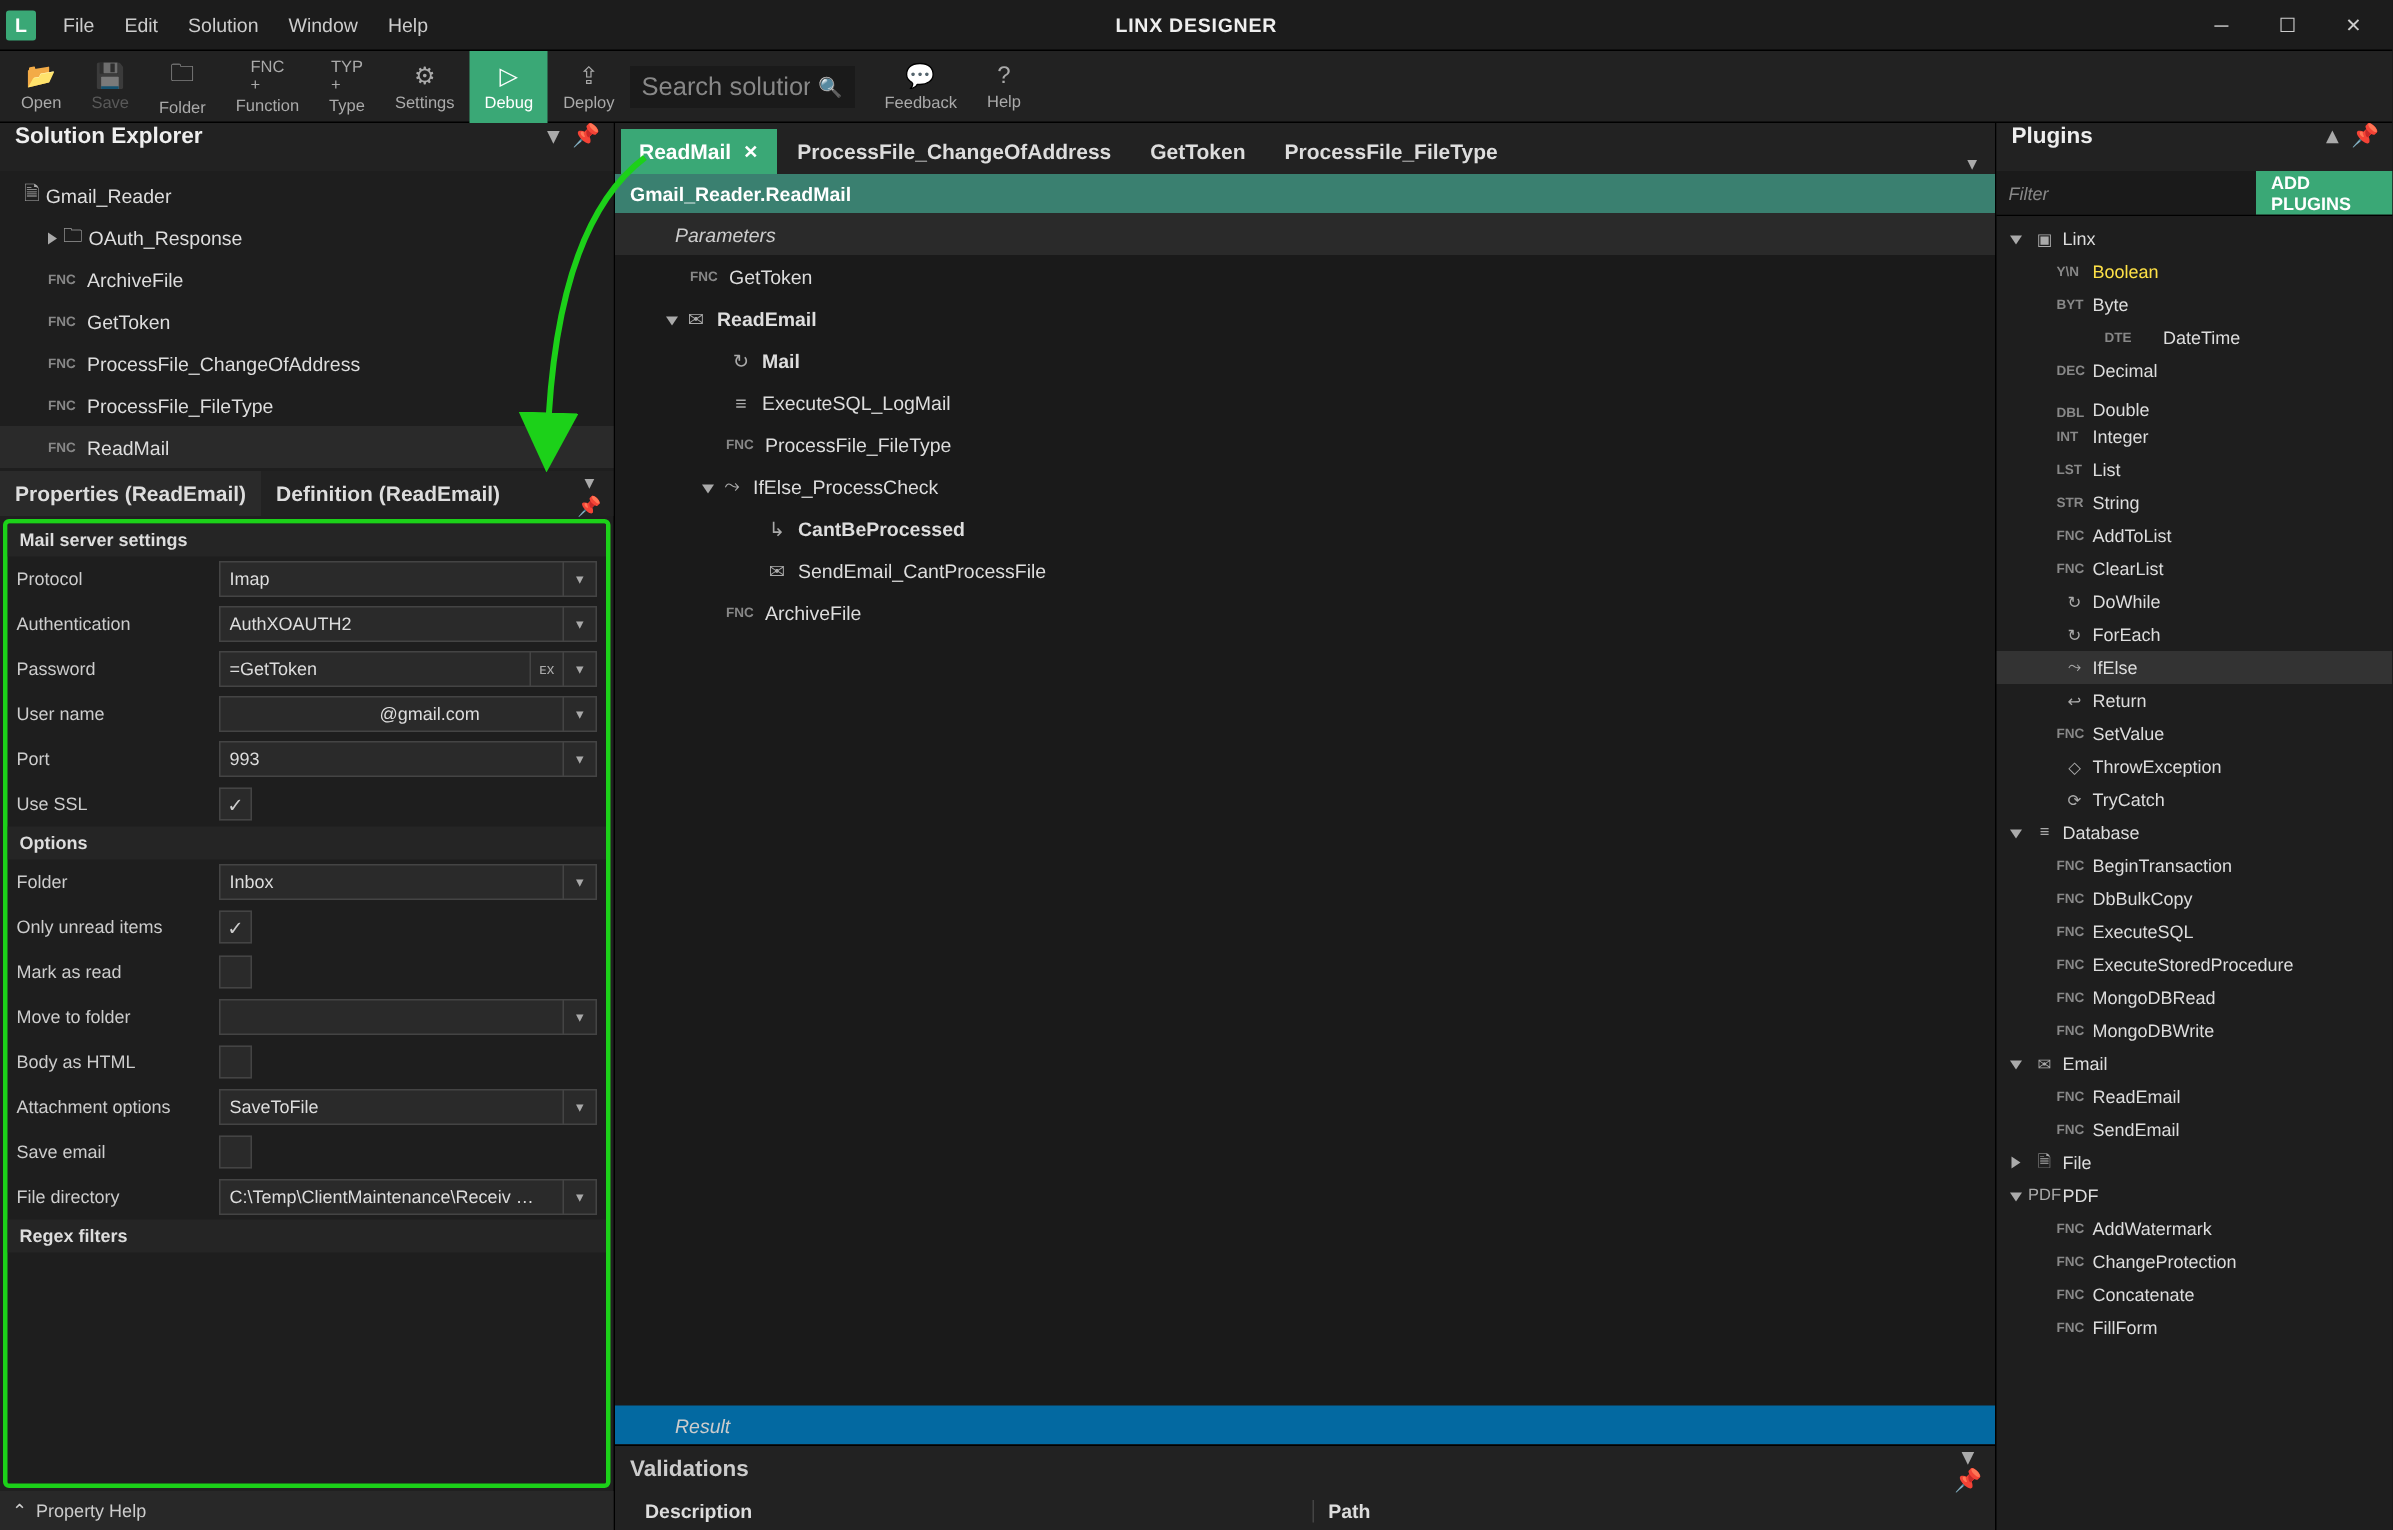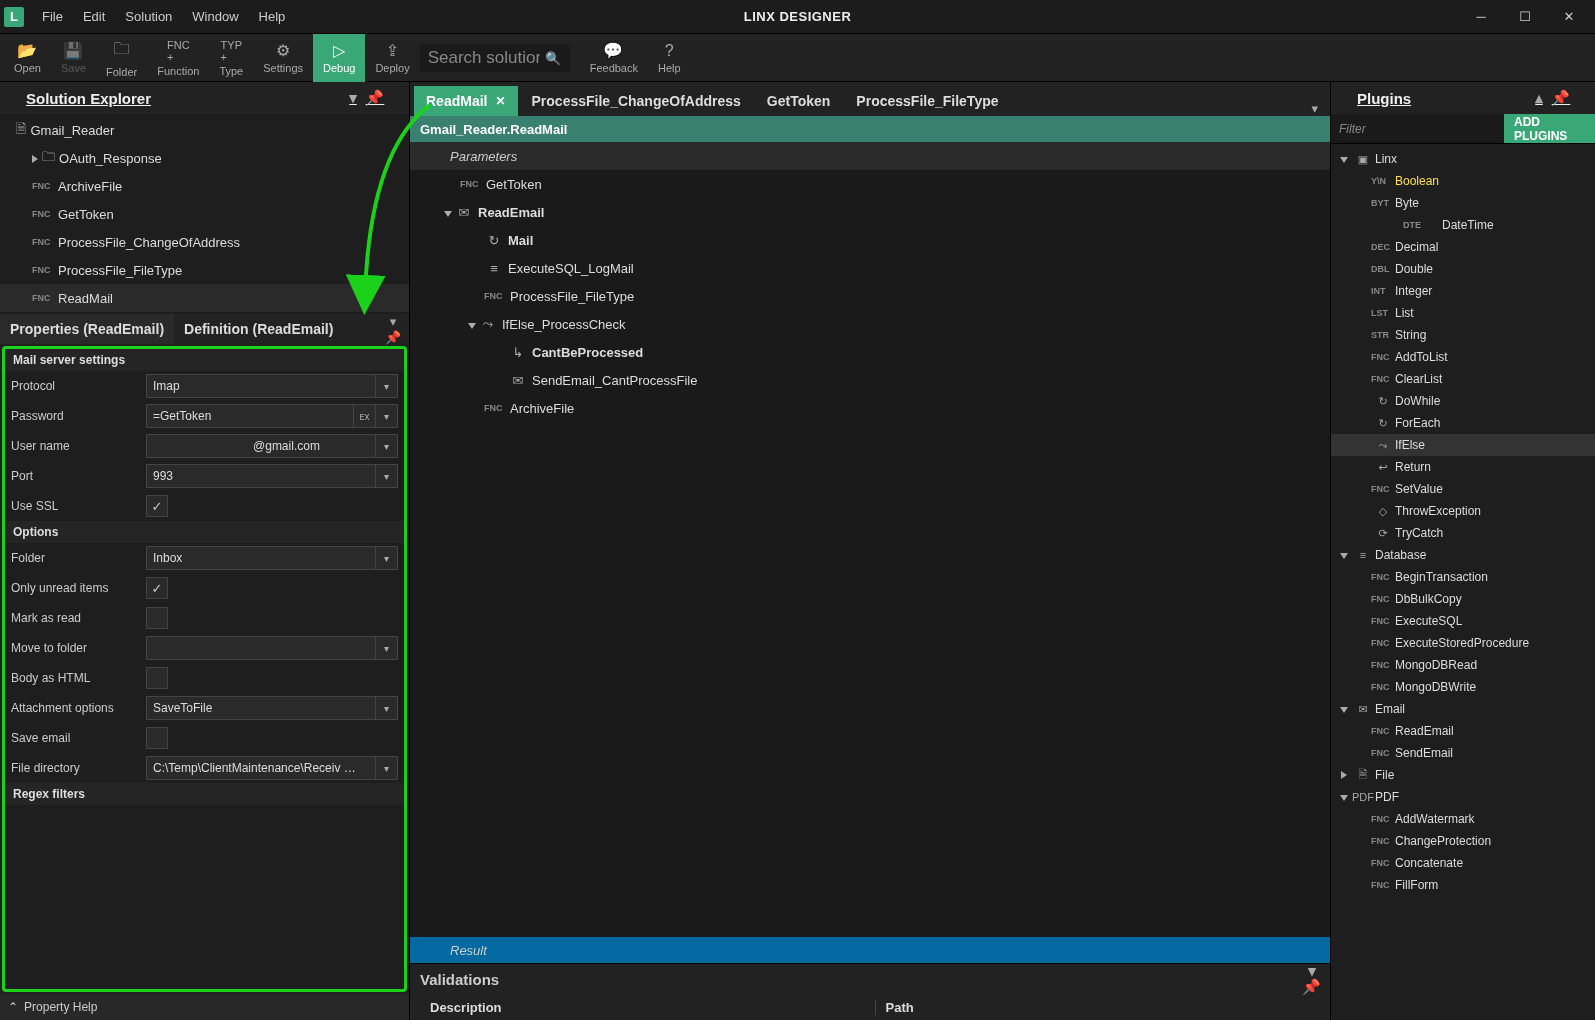--- a/index.html
+++ b/index.html
@@ -13,21 +13,21 @@
 .toolbar { background:#222; height:48px; display:flex; align-items:center; border-bottom:1px solid #000; padding:0 4px;}
 .tb-btn { display:flex; flex-direction:column; align-items:center; justify-content:center; padding:0 10px; height:48px; cursor:pointer; font-size:11px; color:#aaa;}
 .tb-btn.active { background:#3aa876; color:#fff; }
 .tb-icon { font-size:16px; margin-bottom:2px; }
 .tb-search { margin-left:auto; background:#1a1a1a; border:none; color:#ccc; padding:4px 30px 4px 8px; width:150px; font-size:17px;}
 .tb-search-wrap { position:relative; margin-right:10px;}
 .search-icon-tb { position:absolute; right:8px; top:50%; transform:translateY(-50%); color:#aaa;}
 .tb-right-btn { display:flex;flex-direction:column;align-items:center;justify-content:center; padding:0 10px; height:48px; font-size:11px; color:#aaa; cursor:pointer;}
 .main { display:flex; height: calc(1020px - 82px); }
 .left-pane { width: 410px; display:flex; flex-direction:column; background:#202020; border-right:1px solid #000;}
-.panel-header { background:#222; height:32px; display:flex; align-items:center; padding:0 26px; font-size:15px; font-weight:600; color:#eee;text-decoration:underline; }
+.panel-header { background:#222; height:32px; display:flex; align-items:flex-start; padding:0 10px; font-size:15px; font-weight:600; color:#eee; }
 .panel-header .ph-ctrls { margin-left:auto; display:flex; gap:6px; }
 .ph-icon { cursor:pointer; color:#aaa; width:16px; height:16px; display:flex;align-items:center;justify-content:center;}
 .tree { padding:2px 0; flex:none; background:#1e1e1e;}
 .tree-row { height:28px; display:flex; align-items:center; padding-left:10px; cursor:pointer; }
 .tree-row.selected { background:#2a2a2a; }
 .type-badge { font-size:9px; color:#888; width:26px; text-align:left; font-weight:600;}
 .tree-label { color:#ddd; }
 .props-tabs { background:#222; height:30px; display:flex; align-items:center; }
 .ptab { padding:0 10px; height:30px; display:flex; align-items:center; cursor:pointer; font-size:14px; color:#ddd; font-weight:600;}
 .ptab.active { background:#2a2a2a; }
@@ -200,20 +200,27 @@
       <div class="props-section">Mail server settings</div>
       <div id="prop-rows">
           <div class="prop-row">
             <div class="prop-label">Protocol</div>
             <div class="prop-input-wrap">
               <input class="prop-input" value="Imap" style="">
               <div class="prop-dd chev-down"></div>
             </div>
           </div>
           <div class="prop-row">
+            <div class="prop-label">Authentication</div>
+            <div class="prop-input-wrap">
+              <input class="prop-input" value="AuthXOAUTH2" style="">
+              <div class="prop-dd chev-down"></div>
+            </div>
+          </div>
+          <div class="prop-row">
             <div class="prop-label">Password</div>
             <div class="prop-input-wrap">
               <input class="prop-input" value="=GetToken" style="">
               <div class="prop-dd">ᴇx</div>
               <div class="prop-dd chev-down"></div>
             </div>
           </div>
           <div class="prop-row">
             <div class="prop-label">User name</div>
             <div class="prop-input-wrap">
@@ -395,21 +402,21 @@
         <div class="p-row" style="padding-left: 26px;">
           <span style="width: 14px;"></span>
           <span class="type-badge" style="width: 39px; margin-left: 32px;">DTE</span>
           <span style="color: rgb(221, 221, 221);">DateTime</span>
         </div>
         <div class="p-row" style="padding-left: 26px;">
           <span style="width: 14px;"></span>
           <span class="type-badge" style="width: 24px;">DEC</span>
           <span style="color: rgb(221, 221, 221);">Decimal</span>
         </div>
-        <div class="p-row" style="padding-left: 26px;">
+        <div class="p-row" style="padding-left: 26px; align-items: flex-end;">
           <span style="width: 14px;"></span>
           <span class="type-badge" style="width: 24px;">DBL</span>
           <span style="color: rgb(221, 221, 221);">Double</span>
         </div>
         <div class="p-row" style="padding-left: 26px;">
           <span style="width: 14px;"></span>
           <span class="type-badge" style="width: 24px;">INT</span>
           <span style="color: rgb(221, 221, 221);">Integer</span>
         </div>
         <div class="p-row" style="padding-left: 26px;">

